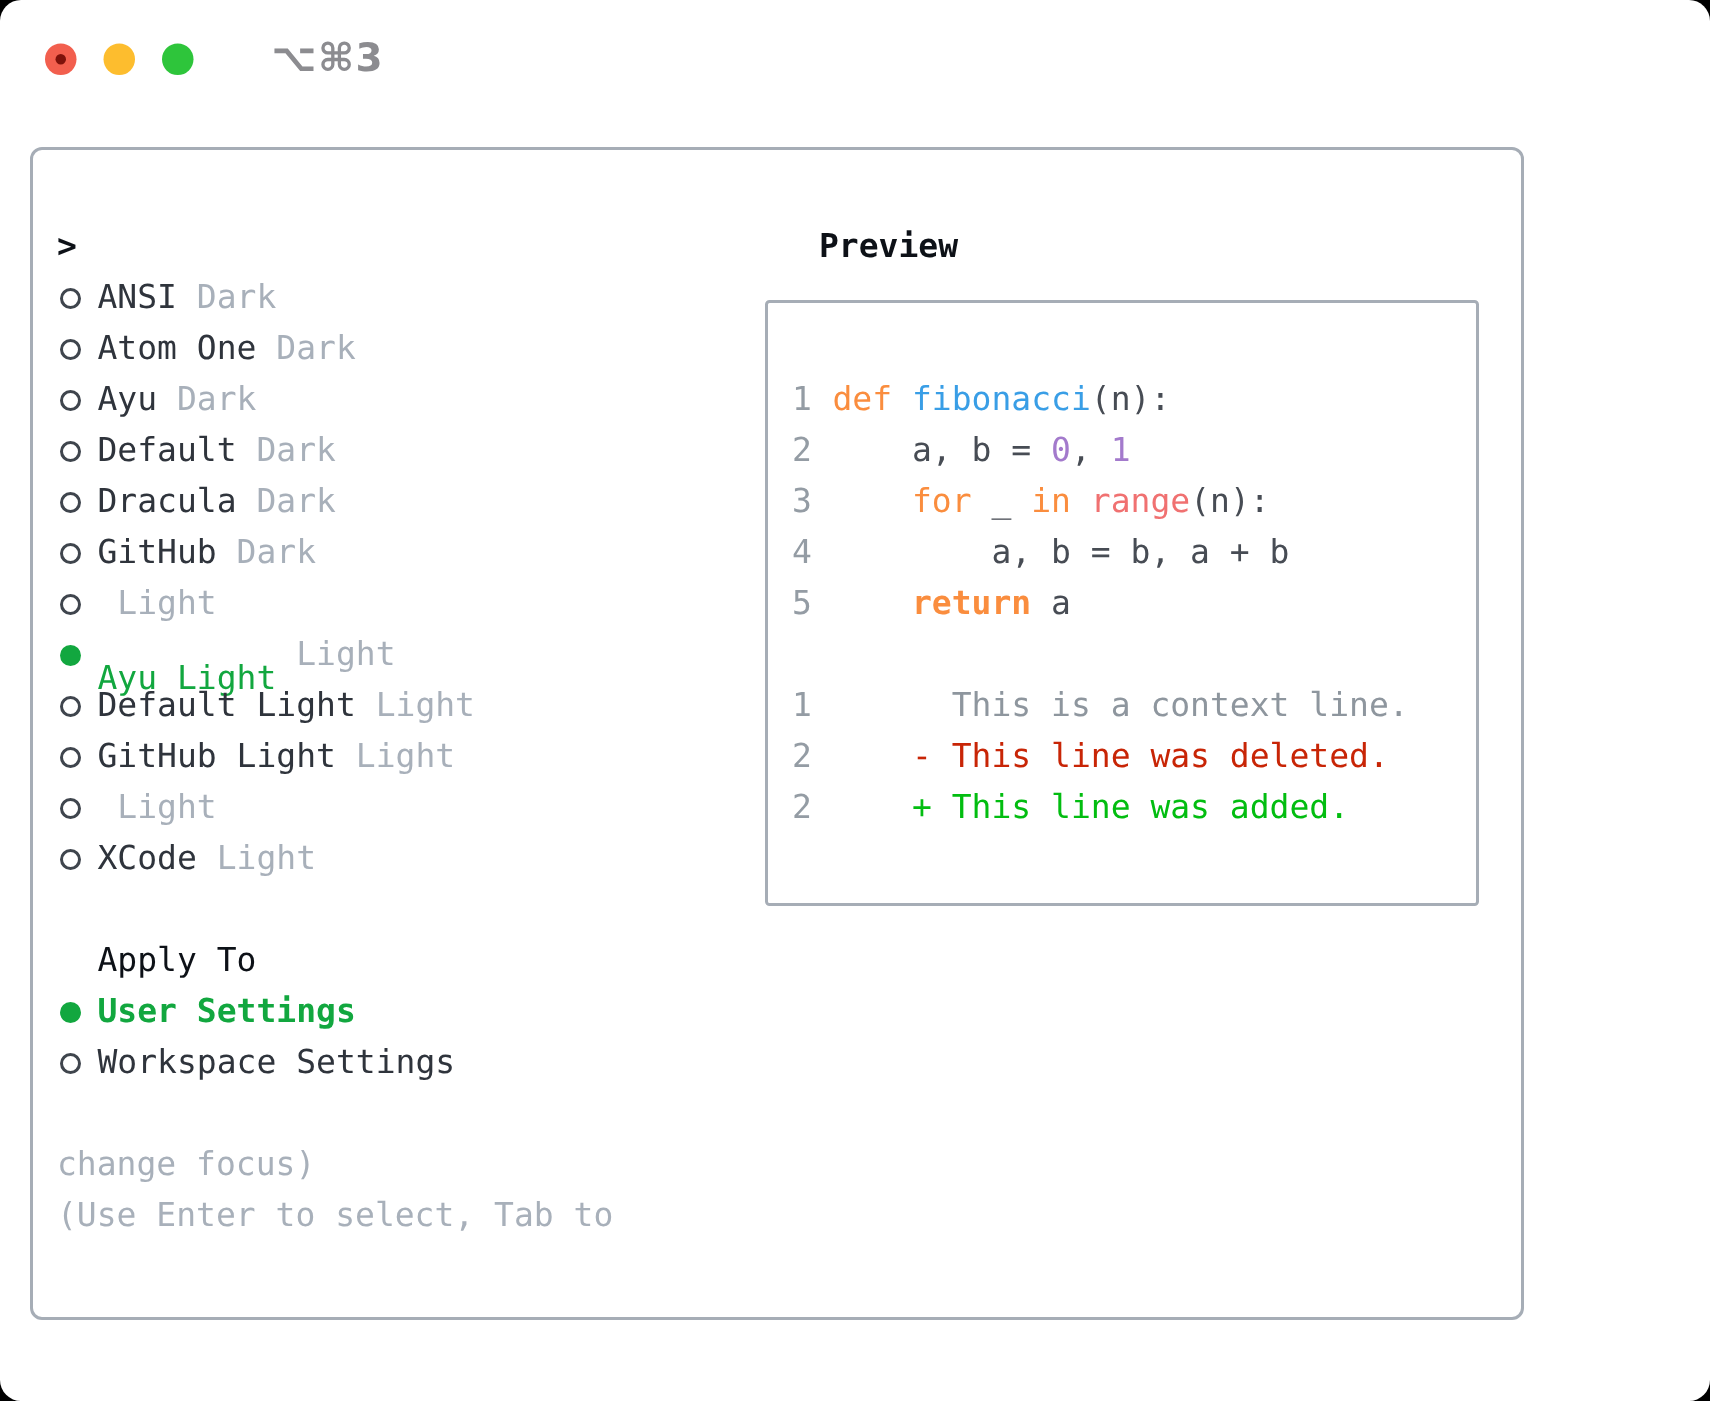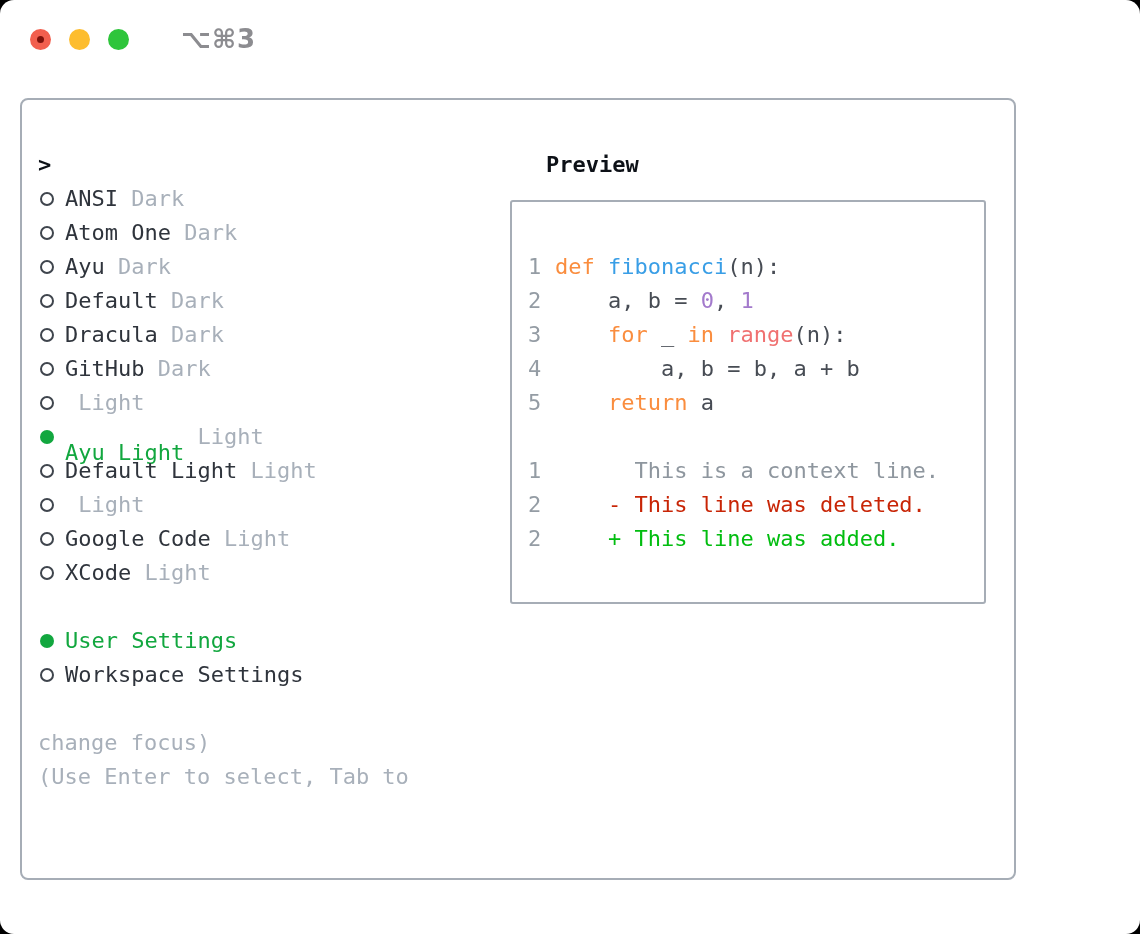--- a/index.html
+++ b/index.html
@@ -61,48 +61,49 @@
       <div id="theme-list">
           <div class="row"><span class="radio"></span><span>ANSI</span><span class="tag"> Dark</span></div>
           <div class="row"><span class="radio"></span><span>Atom One</span><span class="tag"> Dark</span></div>
           <div class="row"><span class="radio"></span><span>Ayu</span><span class="tag"> Dark</span></div>
           <div class="row"><span class="radio"></span><span>Default</span><span class="tag"> Dark</span></div>
           <div class="row"><span class="radio"></span><span>Dracula</span><span class="tag"> Dark</span></div>
           <div class="row"><span class="radio"></span><span>GitHub</span><span class="tag"> Dark</span></div>
           <div class="row"><span class="radio"></span><span class="tag"> Light</span></div>
           <div class="row"><span class="radio sel"></span><span style="color: rgb(18, 167, 63); margin-top: 32px;">Ayu Light</span><span class="tag"> Light</span></div>
           <div class="row"><span class="radio"></span><span>Default Light</span><span class="tag"> Light</span></div>
+          <div class="row"><span class="radio"></span><span>GitHub Light</span><span class="tag"> Light</span></div>
           <div class="row"><span class="radio"></span><span class="tag"> Light</span></div>
-          <div class="row"><span class="radio"></span><span>Google Code</span><span class="tag"> Light</span></div>
           <div class="row"><span class="radio"></span><span>XCode</span><span class="tag"> Light</span></div>
         </div>
 
       <div class="row"></div>
+      <div class="row apply-header">Apply To</div>
 
       <div id="apply-list">
-          <div class="row"><span class="radio sel"></span><span style="color: rgb(18, 167, 63);">User Settings</span></div>
+          <div class="row"><span class="radio sel"></span><span style="color: rgb(18, 167, 63); font-weight: bold;">User Settings</span></div>
           <div class="row"><span class="radio"></span><span>Workspace Settings</span></div>
         </div>
 
       <div class="row"></div>
       <div class="help">
         <div class="row">change focus)</div>
         <div class="row">(Use Enter to select, Tab to</div>
       </div>
     </div>
 
     <div class="preview-title">Preview</div>
 
     <div class="preview-box">
       <div class="code-lines" id="code-lines">
           <div class="row"><span class="ln" style="color: rgb(148, 156, 164);">1</span><span style="color: rgb(250, 141, 62);">def</span><span style="color: rgb(71, 76, 84);"> </span><span style="color: rgb(57, 158, 230); text-align: right;">fibonacci</span><span style="color: rgb(71, 76, 84);">(n):</span></div>
           <div class="row"><span class="ln" style="color: rgb(148, 156, 164);">2</span><span style="color: rgb(71, 76, 84);">    a, b = </span><span style="color: rgb(163, 122, 204);">0</span><span style="color: rgb(71, 76, 84);">, </span><span style="color: rgb(163, 122, 204);">1</span></div>
           <div class="row"><span class="ln" style="color: rgb(148, 156, 164);">3</span><span style="color: rgb(71, 76, 84);">    </span><span style="color: rgb(250, 141, 62);">for</span><span style="color: rgb(71, 76, 84);"> _ </span><span style="color: rgb(250, 141, 62);">in</span><span style="color: rgb(71, 76, 84);"> </span><span style="color: rgb(240, 113, 113);">range</span><span style="color: rgb(71, 76, 84);">(n):</span></div>
           <div class="row"><span class="ln" style="color: rgb(148, 156, 164);">4</span><span style="color: rgb(71, 76, 84);">        a, b = b, a + b</span></div>
-          <div class="row"><span class="ln" style="color: rgb(148, 156, 164);">5</span><span style="color: rgb(71, 76, 84);">    </span><span style="color: rgb(250, 141, 62);">return</span><span style="color: rgb(71, 76, 84);"> a</span></div>
+          <div class="row"><span class="ln" style="color: rgb(148, 156, 164);">5</span><span style="color: rgb(71, 76, 84);">    </span><span style="color: rgb(250, 141, 62); font-weight: bold;">return</span><span style="color: rgb(71, 76, 84);"> a</span></div>
           <div class="row"><span class="ln" style="color: rgb(148, 156, 164);"></span></div>
           <div class="row"><span class="ln" style="color: rgb(148, 156, 164);">1</span><span style="color: rgb(142, 150, 158);">      This is a context line.</span></div>
           <div class="row"><span class="ln" style="color: rgb(148, 156, 164);">2</span><span style="color: rgb(200, 37, 6); text-align: center;">    - This line was deleted.</span></div>
           <div class="row"><span class="ln" style="color: rgb(148, 156, 164);">2</span><span style="color: rgb(2, 189, 16);">    + This line was added.</span></div>
         </div>
     </div>
 
   </div>
 </div>
 

